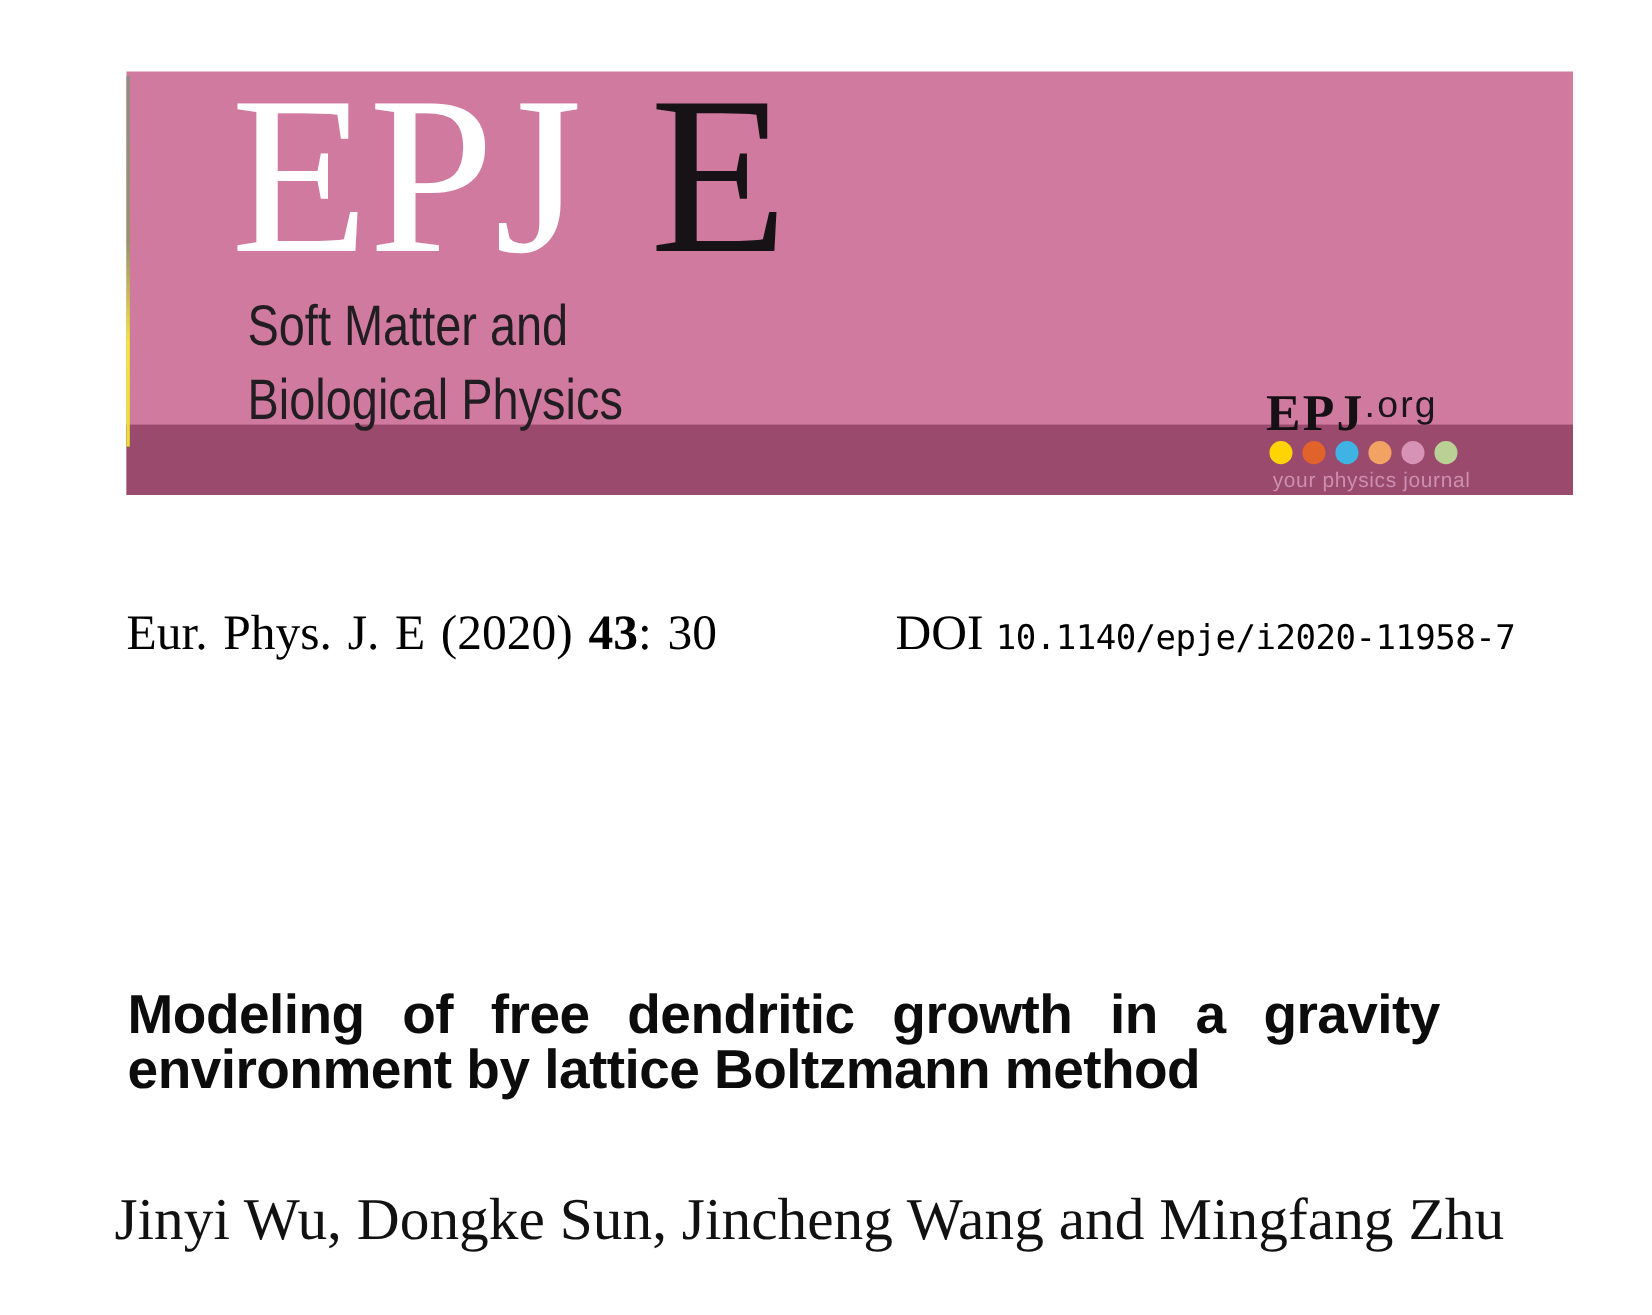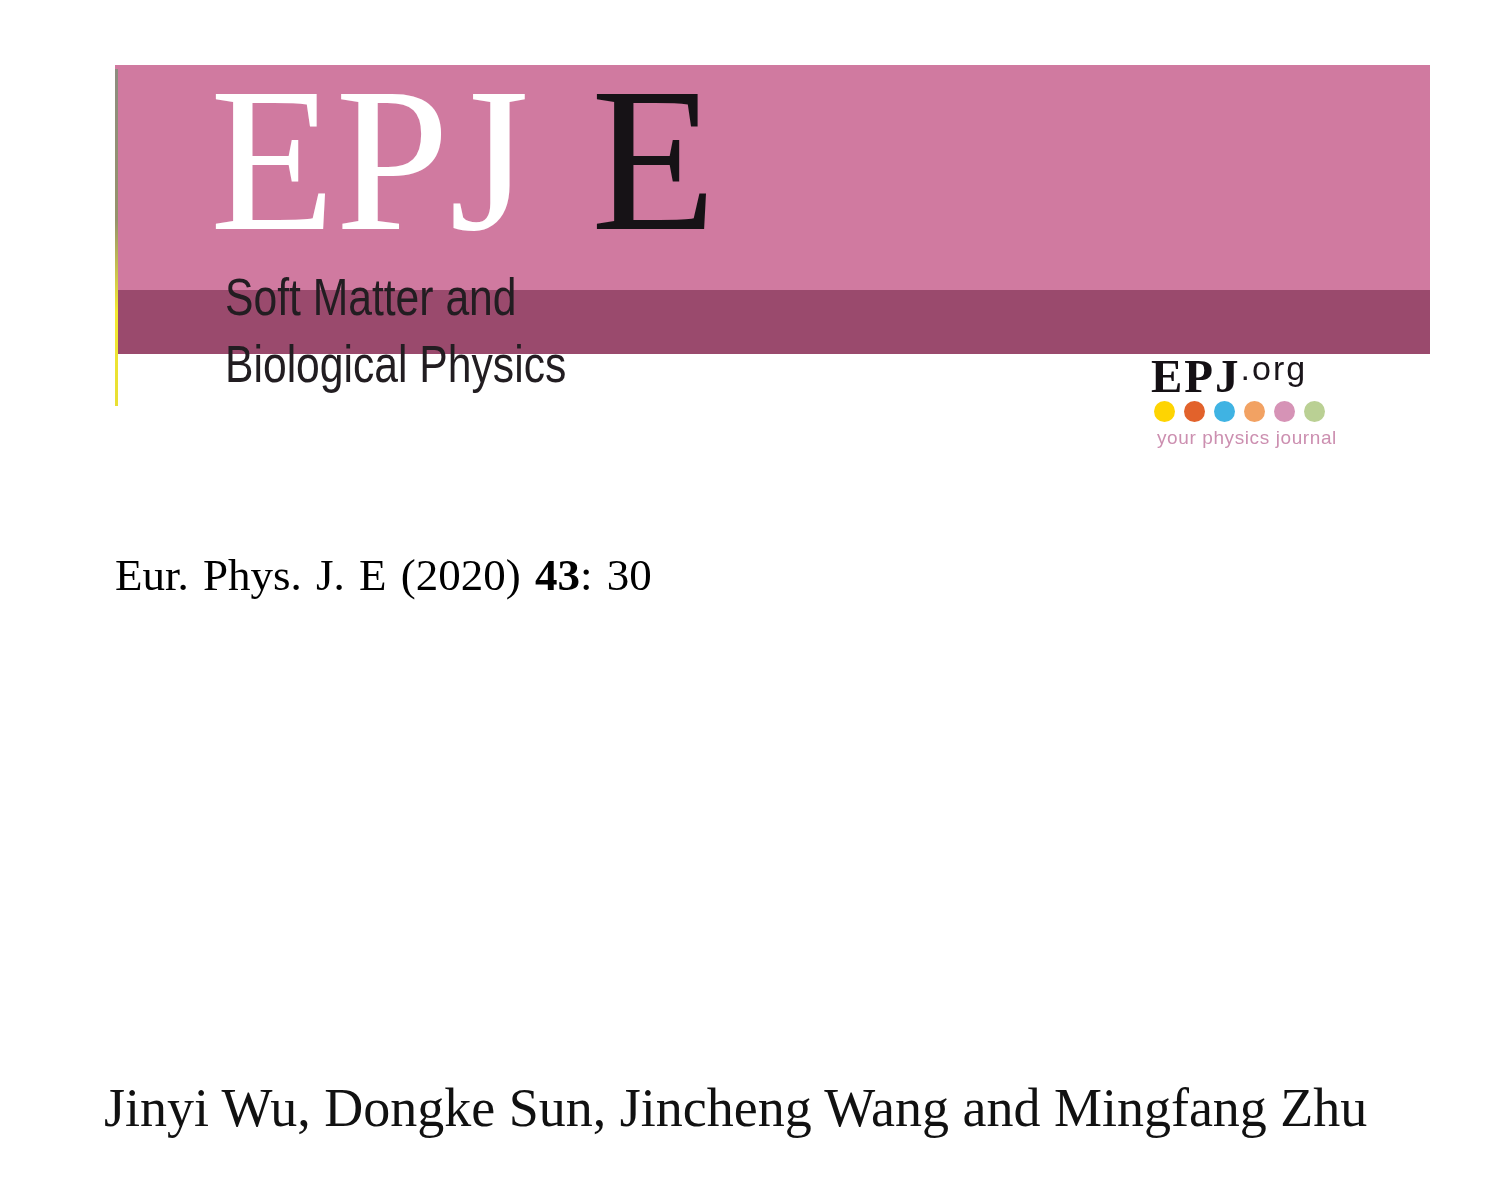--- a/index.html
+++ b/index.html
@@ -10,21 +10,21 @@
     height: 1195px;
     background: #ffffff;
     font-family: "Liberation Serif", serif;
     overflow: hidden;
   }
 
   
   .banner {
     position: absolute;
     left: 115px; top: 65px;
-    width: 1315px; height: 289px;
+    width: 1315px; height: 385px;
     background: #d07aa0;
   }
   .banner-strip {
     position: absolute;
     left: 0; bottom: 0;
     width: 100%; height: 64px;
     background: #9a4a6d;
   }
   .banner-left-accent {
     position: absolute;
@@ -184,18 +184,23 @@
         <span class="dot" style="background: rgb(242, 162, 99);"></span>
         <span class="dot" style="background: rgb(214, 147, 182);"></span>
         <span class="dot" style="background: rgb(186, 208, 148);"></span>
       </div>
 
     <div class="epjorg-tagline">your physics journal</div>
   </div>
 
   <div class="citation">
     <span class="citation-left"><span>Eur. Phys. J. E (2020) </span><span class="citation-volume">43</span><span>: 30</span></span>
+    <span class="citation-doi"><span>DOI </span><span class="doi-value">10.1140/epje/i2020-11958-7</span></span>
   </div>
 
+  <div class="article-title">
+    <div class="title-line1">Modeling of free dendritic growth in a gravity</div>
+    <div class="title-line2">environment by lattice Boltzmann method</div>
+  </div>
 
   <div class="authors">Jinyi Wu, Dongke Sun, Jincheng Wang and Mingfang Zhu</div>
 
 </div>
 
 </body></html>

